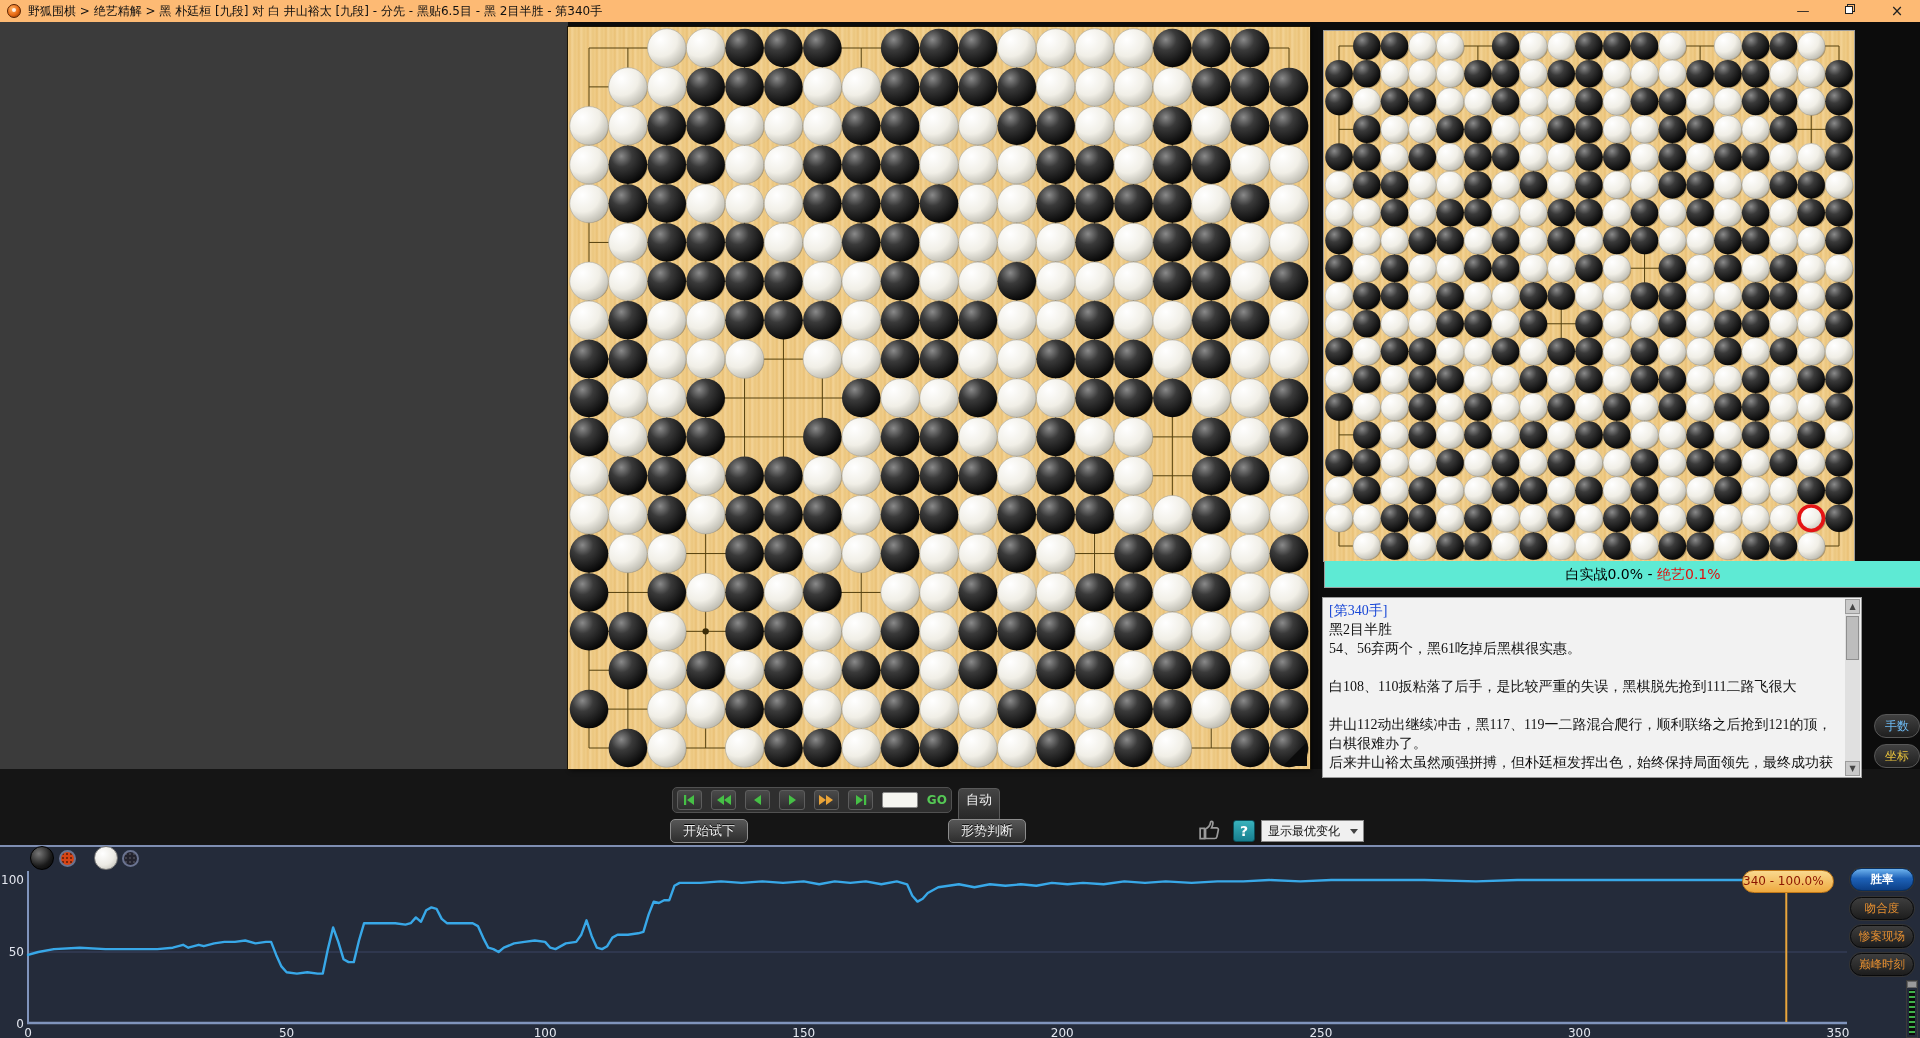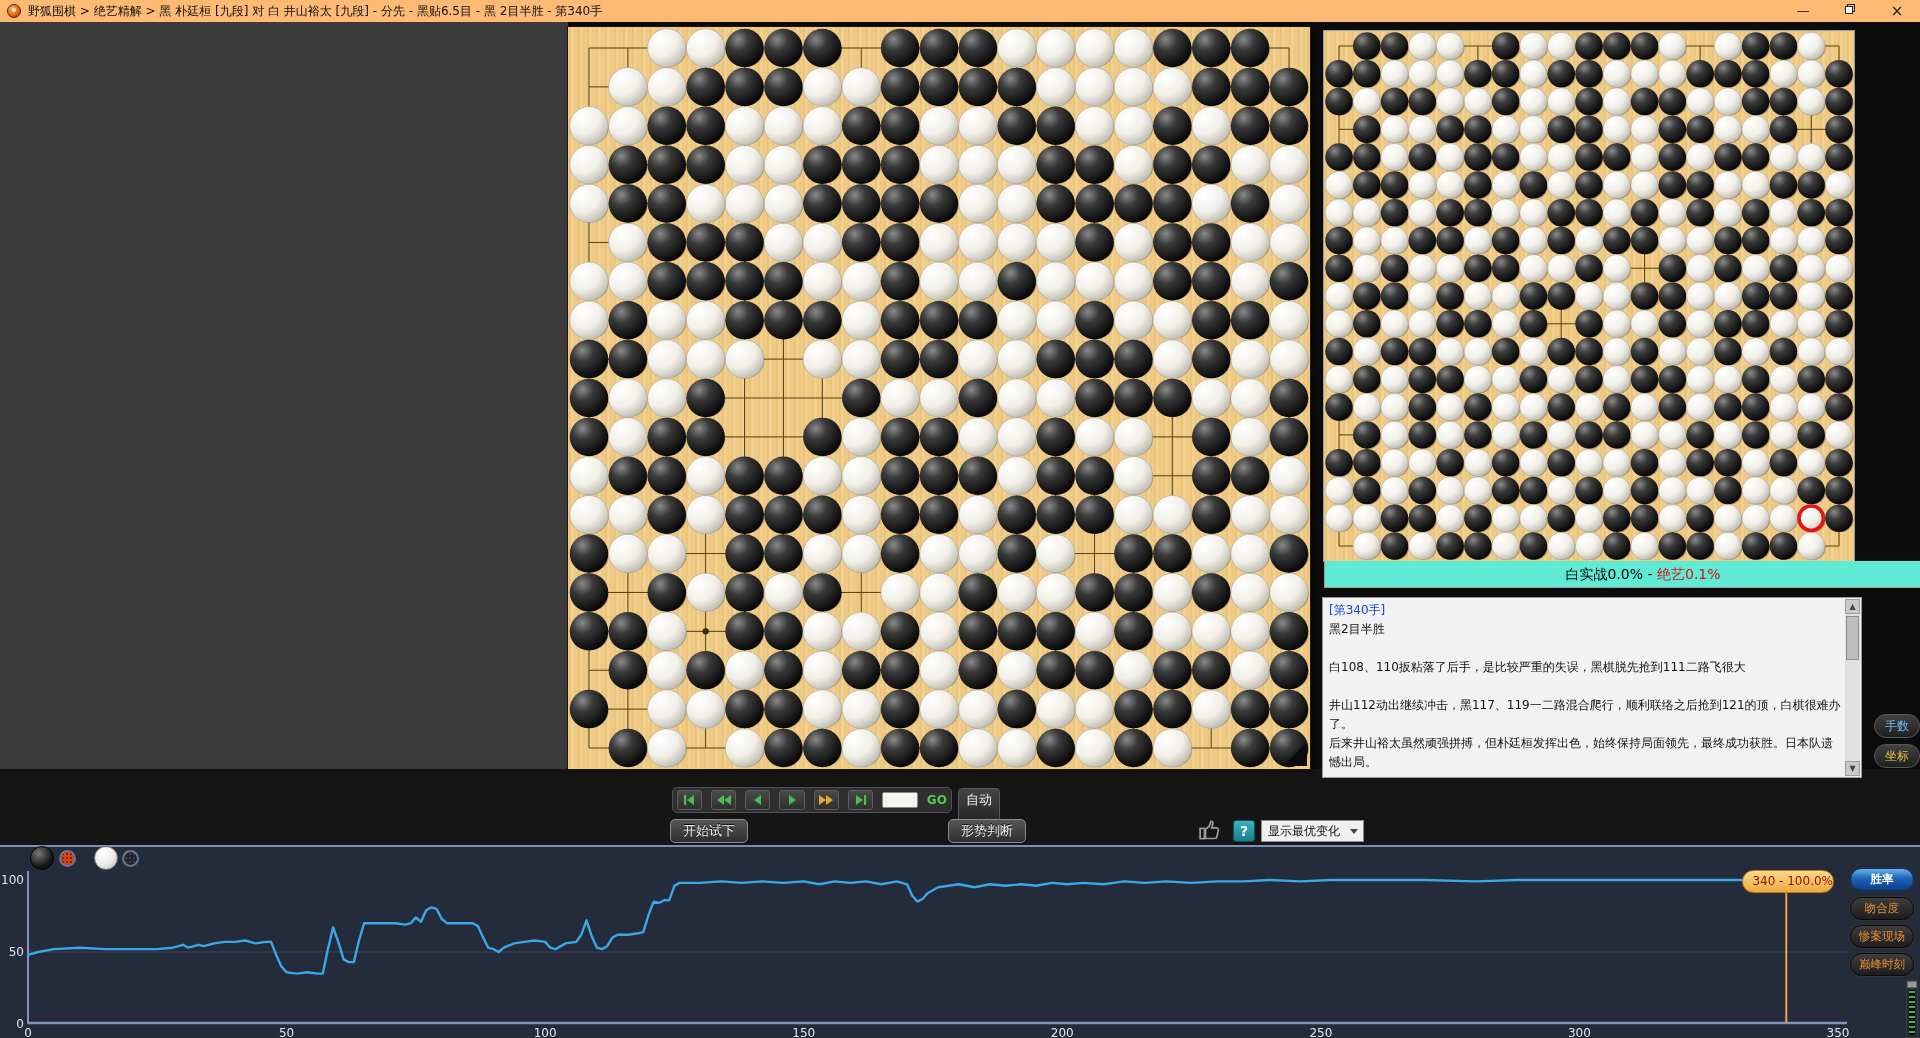--- a/index.html
+++ b/index.html
@@ -29,21 +29,21 @@
   #small-board { left:1324px; top:31px; width:530px; height:530px; outline:1px solid #9b9b9b; }
 
   #score-bar { position:absolute; left:1324px; top:561px; width:638px; height:27px; background:#5eead4;
                border:1px solid #9b9b9b; border-top:none; text-align:center; line-height:26px; font-size:14px; color:#000; }
   #score-bar .ai { color:#e01010; }
 
   
   #commentary { position:absolute; left:1322px; top:597px; width:540px; height:181px; background:#f2f2f2;
                 border:1px solid #9a9a9a; }
   #commentary-lines { position:absolute; left:6px; top:3px; right:19px; bottom:3px; overflow:hidden;
-                      font-size:12px; line-height:19px; color:#111; }
+                      font-size:14px; line-height:19px; color:#111;font-family:Liberation Serif, serif; }
   .c-line { min-height:19px; }
   .c-line.hl { color:#1746d6; }
   #c-scrollbar { position:absolute; right:1px; top:1px; width:15px; height:177px; background:#e0e0e0; }
   .sb-arrow { position:absolute; left:0; width:15px; height:15px; background:#c9c9c9; border:1px solid #9c9c9c;
               color:#444; font-size:8px; text-align:center; line-height:14px; }
   #sb-up { top:0; } #sb-down { bottom:0; }
   #sb-thumb { position:absolute; left:1px; top:17px; width:13px; height:44px; background:#bdbdbd; border:1px solid #8f8f8f; }
 
   
   .edge-pill { position:absolute; left:1874px; width:46px; height:24px; border-radius:12px;
@@ -87,21 +87,21 @@
   #ind-white { left:94px; top:-1px; width:24px; height:24px; border:1px solid #777;
                background:radial-gradient(circle at 35% 30%, #fff, #eceae4 55%, #b6b4aa); }
   .radio-ind { position:absolute; top:3px; width:17px; height:17px; border-radius:50%; border:2px solid #6a7390;
                cursor:pointer; background-size:4px 4px; }
   #radio-black { left:59px; background-color:#d84414;
                background-image:radial-gradient(rgba(0,0,0,.45) 1px, transparent 1.3px); }
   #radio-white { left:122px; background-color:#23232e;
                background-image:radial-gradient(rgba(255,255,255,.14) 1px, transparent 1.3px); }
   #wr-pill { position:absolute; left:1742px; top:23px; width:92px; height:23px; border-radius:12px;
              background:linear-gradient(#f9d98f,#efa93f); border:1px solid #c07818; color:#8b1500;
-             font-size:12px; text-align:right; line-height:21px; }
+             font-size:12px; text-align:left; line-height:21px; }
   .gbtn { position:absolute; left:1850px; width:64px; height:23px; border-radius:12px; font-size:11.5px;
           text-align:center; line-height:21px; background:linear-gradient(#3e3e3e,#1d1d1d);
           border:1px solid #0a0a0a; box-shadow:0 0 0 1px #333; color:#e89030; cursor:pointer; }
   .gbtn.active { background:linear-gradient(#6db2ee,#1e62b8 45%,#0c3f86); border:1px solid #0a2f5e;
           color:#fff; font-weight:bold; }
   .gbtn.share { color:#4aa2e8;margin-top:47px; }
   #mini-slider { position:absolute; left:1906px; top:133px; width:12px; height:58px; background:#0a0a0a;
           border:1px solid #3a3a3a;
           background-image:repeating-linear-gradient(180deg,#3fae4a 0 2px, transparent 2px 5px);
           background-clip:content-box; padding:9px 2px 2px 2px; cursor:pointer; }
@@ -1627,20 +1627,21 @@
     </svg></div>
 
 <div id="score-bar">
   <span>白实战0.0%</span><span> - </span><span class="ai">绝艺0.1%</span>
 </div>
 
 <div id="commentary">
   <div id="commentary-lines">
       <div class="c-line hl">[第340手]</div>
       <div class="c-line">黑2目半胜</div>
+      <div class="c-line">54、56弃两个，黑61吃掉后黑棋很实惠。</div>
       <div class="c-line">&nbsp;</div>
       <div class="c-line">白108、110扳粘落了后手，是比较严重的失误，黑棋脱先抢到111二路飞很大</div>
       <div class="c-line">&nbsp;</div>
       <div class="c-line">井山112动出继续冲击，黑117、119一二路混合爬行，顺利联络之后抢到121的顶，白棋很难办了。</div>
       <div class="c-line">后来井山裕太虽然顽强拼搏，但朴廷桓发挥出色，始终保持局面领先，最终成功获胜。日本队遗憾出局。</div>
     </div>
   <div id="c-scrollbar">
     <div class="sb-arrow" id="sb-up">▲</div>
     <div id="sb-thumb"></div>
     <div class="sb-arrow" id="sb-down">▼</div>

